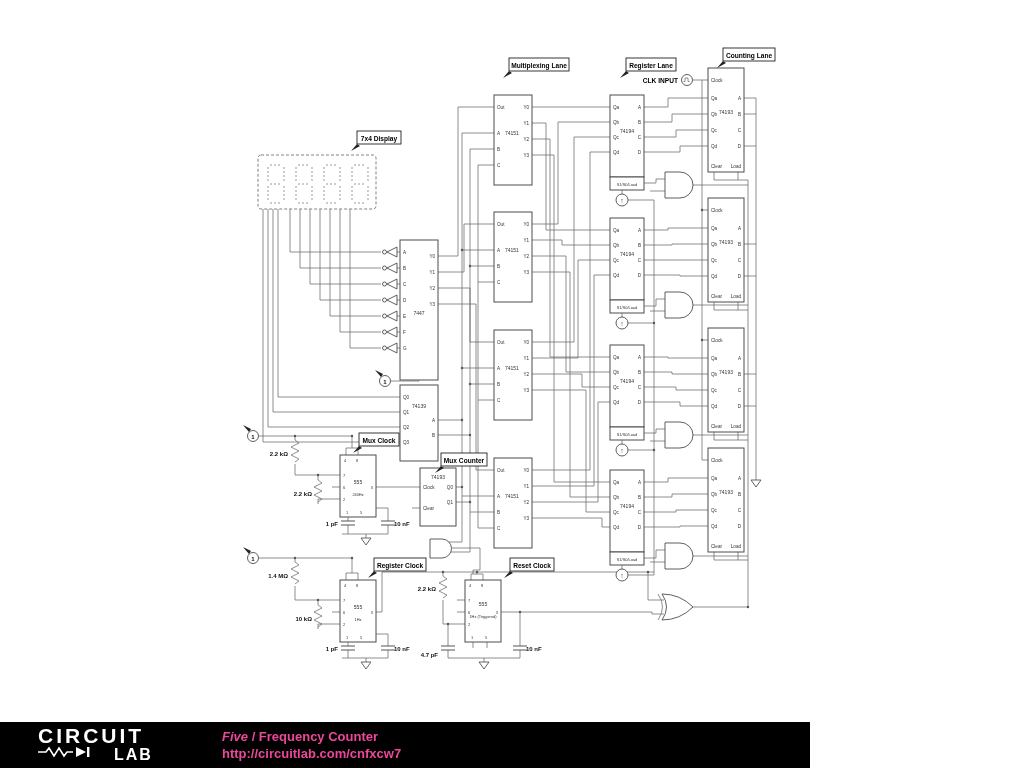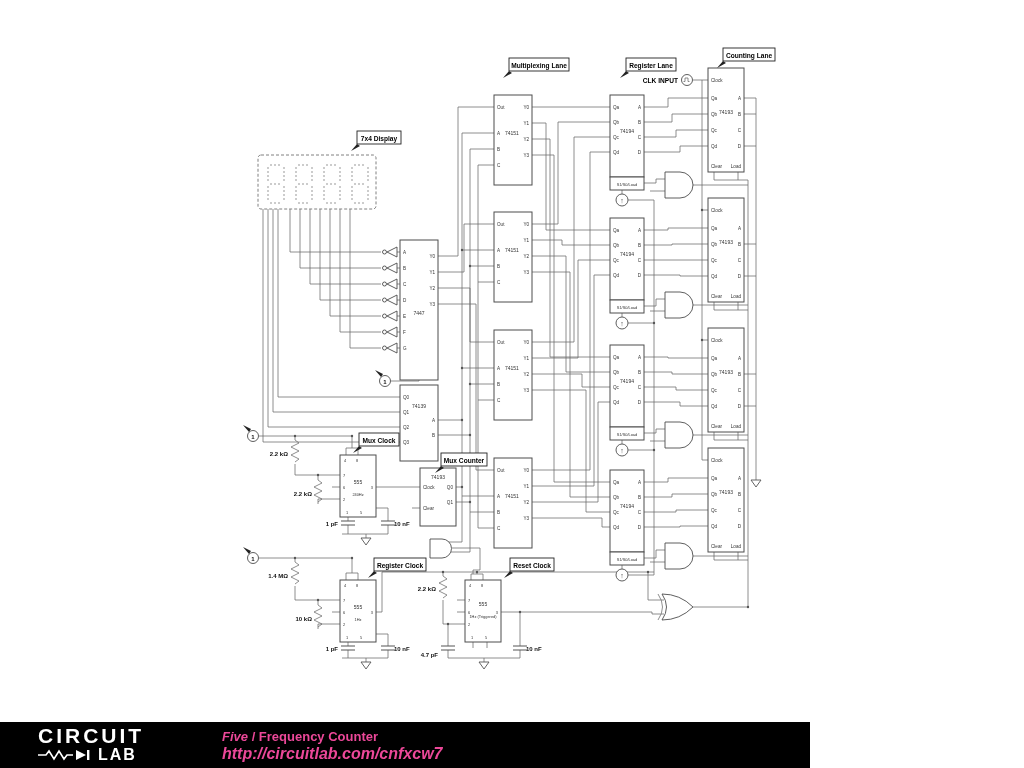--- a/index.html
+++ b/index.html
@@ -18,26 +18,26 @@
   .seg{stroke:#999;stroke-width:1;fill:none;stroke-dasharray:2,2;}
   .dash{stroke:#808080;stroke-width:1;fill:none;stroke-dasharray:3,2;}
   .dot{fill:#555;}
   .flagbox{stroke:#222;stroke-width:.9;fill:#fff;}
   .flagptr{fill:#222;}
   .gnd{stroke:#555;stroke-width:.9;fill:#fff;}
   .arrow{font-size:7px;fill:#333;}
   .footer{position:absolute;left:0;bottom:0;width:1024px;height:46px;background:#000;display:flex;align-items:center;}
   .logo{margin-left:38px;width:150px;color:#fff;}
   .logo-top{font-size:21px;font-weight:bold;letter-spacing:3px;line-height:20px;}
-  .logo-bottom{display:flex;align-items:center;gap:2px;}
+  .logo-bottom{display:flex;align-items:flex-start;gap:18px;}
   .logo-bottom span{font-size:16px;font-weight:bold;letter-spacing:2px;}
   .meta{margin-left:34px;color:#ec4899;}
   .title{font-size:13px;font-weight:bold;line-height:17px;}
   .title i{font-style:italic;}
-  .url{font-size:16px;font-weight:bold;line-height:17px;font-style:italic;}
+  .url{font-size:13px;font-weight:bold;line-height:17px;}
 </style>
 </head>
 <body>
 
 <div class="page">
 <div class="canvas">
 <svg width="1024" height="722" viewBox="0 0 1024 722" xmlns="http://www.w3.org/2000/svg">
 
 <g class="w">
 

